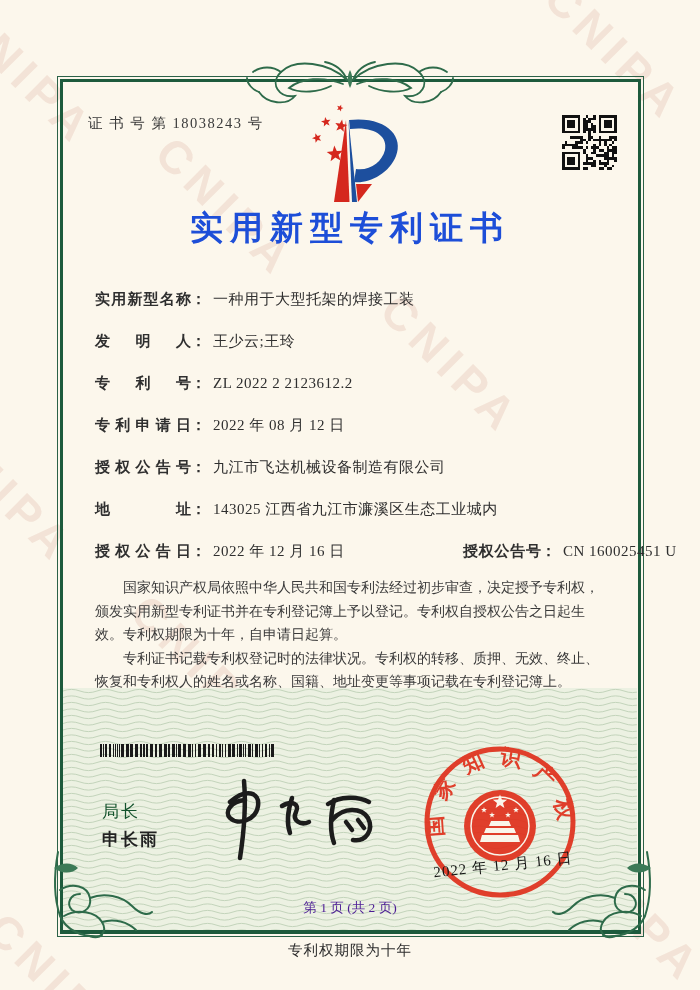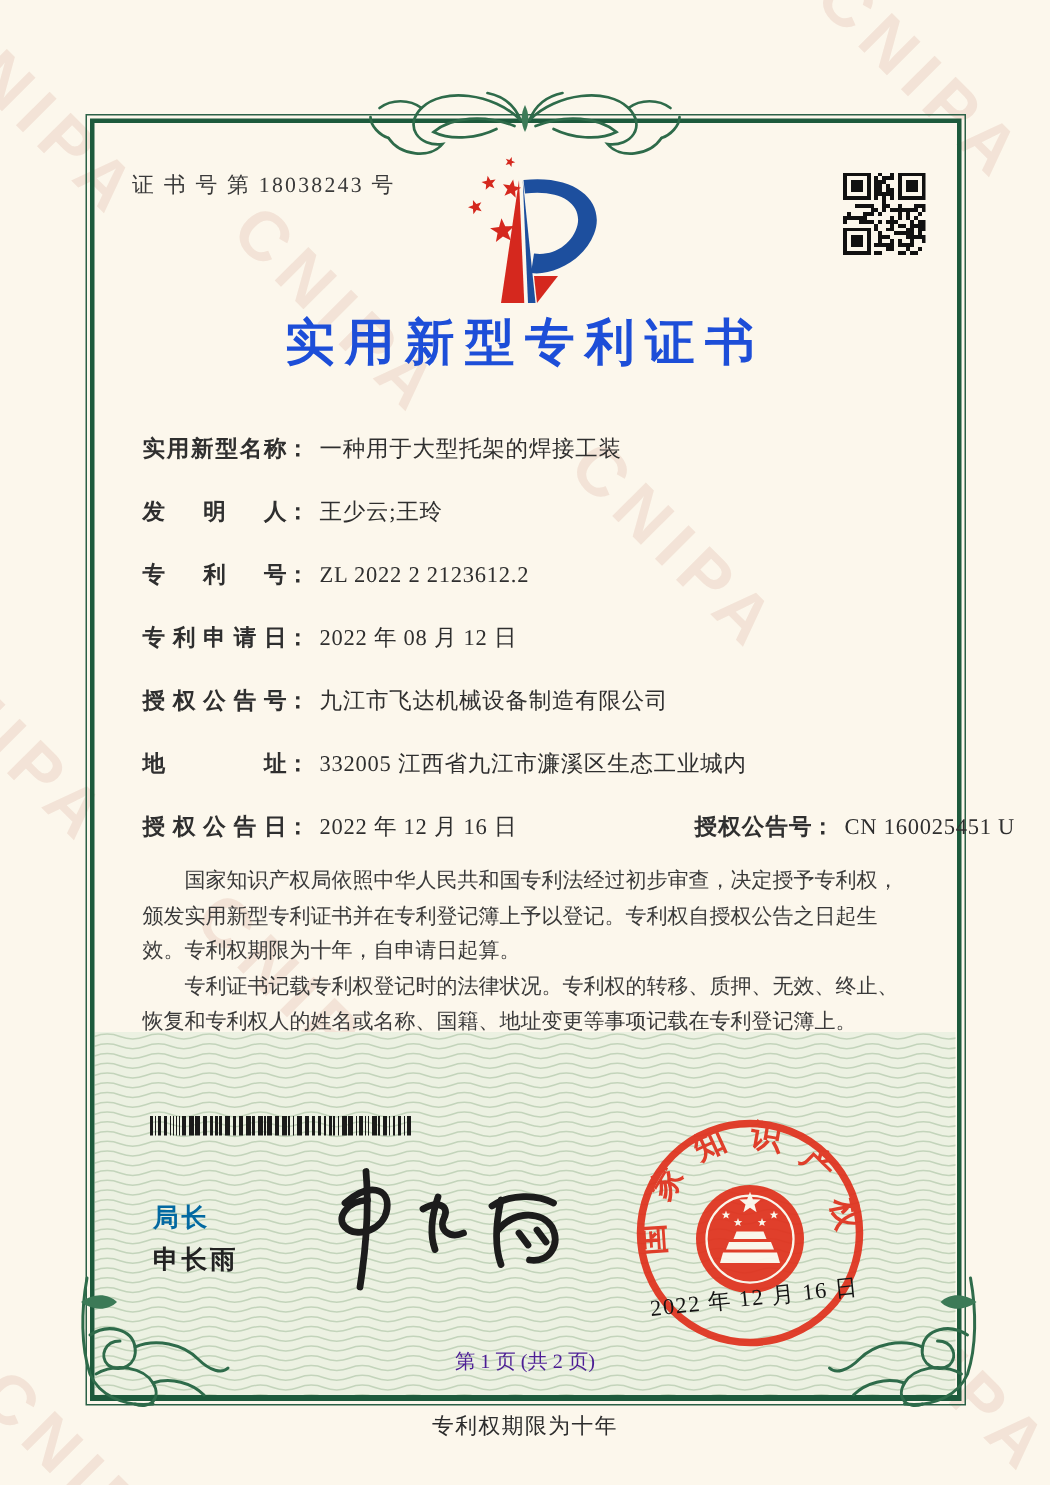--- a/index.html
+++ b/index.html
@@ -30,21 +30,21 @@
   .fcolon{font-weight:600;}
   .fvalue{margin-left:7px;letter-spacing:.5px;}
   .row7b{position:absolute;left:368px;top:0;}
 
   .paras{position:absolute;left:95px;top:576px;width:516px;font-size:14px;line-height:23.5px;
          color:#3a3a3a;z-index:3;}
   .paras p{margin:0;text-indent:2em;}
 
   .barcode{position:absolute;left:100px;top:744px;z-index:3;}
 
-  .officer-title{position:absolute;left:102px;top:800px;font-size:17px;font-weight:bold;color:#0369a1;z-index:3;letter-spacing:2px;}
+  .officer-title{position:absolute;left:102px;top:800px;font-size:17px;font-weight:normal;color:#14532d;z-index:3;letter-spacing:2px;}
   .officer-name{position:absolute;left:102px;top:828px;font-size:17px;font-weight:bold;color:#222;z-index:3;letter-spacing:2px;}
   .signature{position:absolute;left:200px;top:776px;z-index:3;}
 
   .seal{position:absolute;left:420px;top:742px;z-index:4;}
   .seal-date{position:absolute;left:424px;top:856px;width:158px;text-align:center;font-size:15px;
              color:#141414;letter-spacing:1px;transform:rotate(-6deg);z-index:5;white-space:nowrap;}
 
   .page-info{position:absolute;left:0;top:899px;width:700px;text-align:center;font-size:13.5px;color:#4c1d95;z-index:3;}
   .foot-note{position:absolute;left:0;top:941px;width:700px;text-align:center;font-size:14.5px;color:#2c2c2c;z-index:3;letter-spacing:1px;}
 
@@ -319,21 +319,21 @@
   <div class="field-row" style="top:374px">
     <span class="flabel">专利号</span><span class="fcolon">：</span><span class="fvalue">ZL 2022 2 2123612.2</span>
   </div>
   <div class="field-row" style="top:416px">
     <span class="flabel">专利申请日</span><span class="fcolon">：</span><span class="fvalue">2022 年 08 月 12 日</span>
   </div>
   <div class="field-row" style="top:458px">
     <span class="flabel">授权公告号</span><span class="fcolon">：</span><span class="fvalue">九江市飞达机械设备制造有限公司</span>
   </div>
   <div class="field-row" style="top:500px">
-    <span class="flabel">地址</span><span class="fcolon">：</span><span class="fvalue">332005 江西省九江市濂溪区生态工业城内</span>
+    <span class="flabel">地址</span><span class="fcolon">：</span><span class="fvalue">143025 江西省九江市濂溪区生态工业城内</span>
   </div>
   <div class="field-row" style="top:542px">
     <span class="flabel">授权公告日</span><span class="fcolon">：</span><span class="fvalue">2022 年 12 月 16 日</span>
     <span class="row7b">
       <span class="flabel" style="width:78px">授权公告号</span><span class="fcolon">：</span><span class="fvalue">CN 160025451 U</span>
     </span>
   </div>
 
   <div class="paras">
     <p>国家知识产权局依照中华人民共和国专利法经过初步审查，决定授予专利权，颁发实用新型专利证书并在专利登记簿上予以登记。专利权自授权公告之日起生效。专利权期限为十年，自申请日起算。</p>

